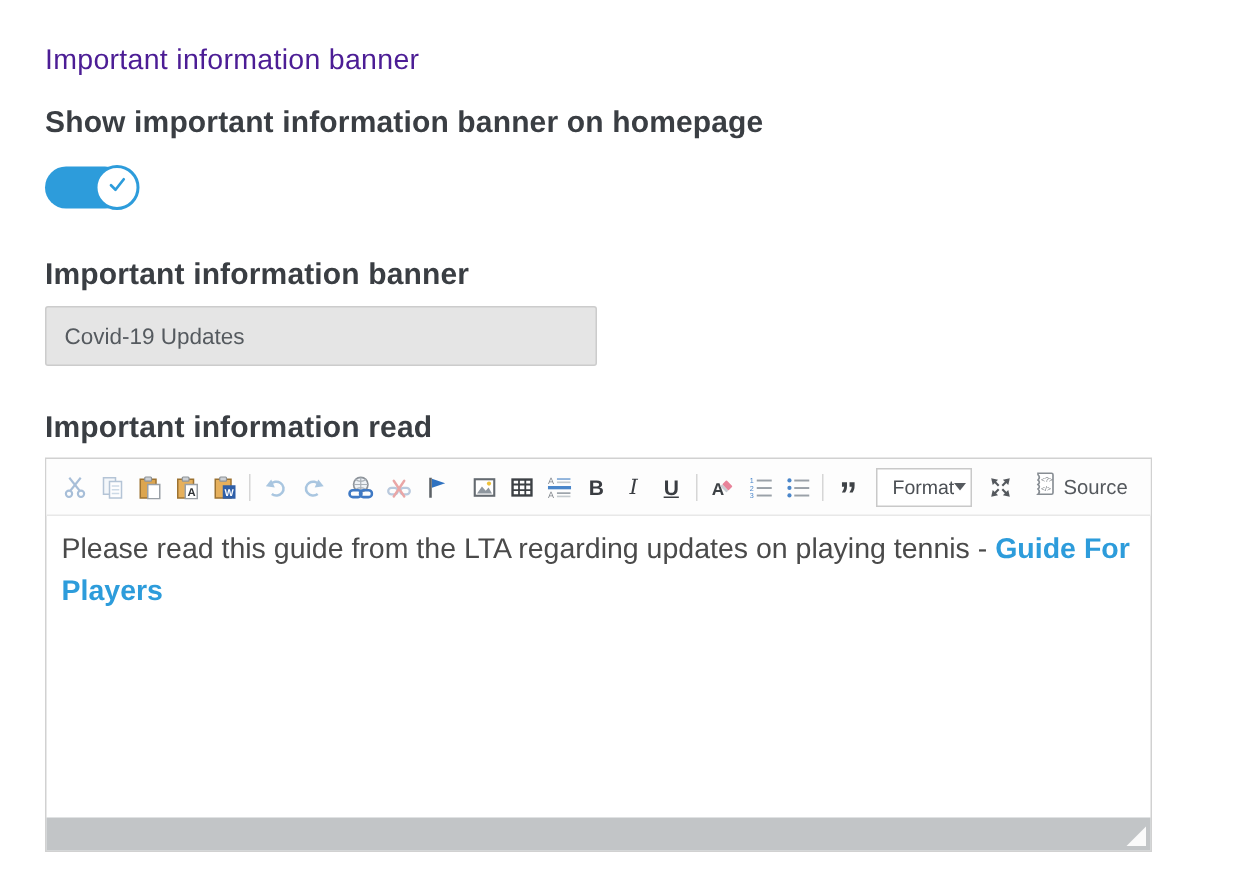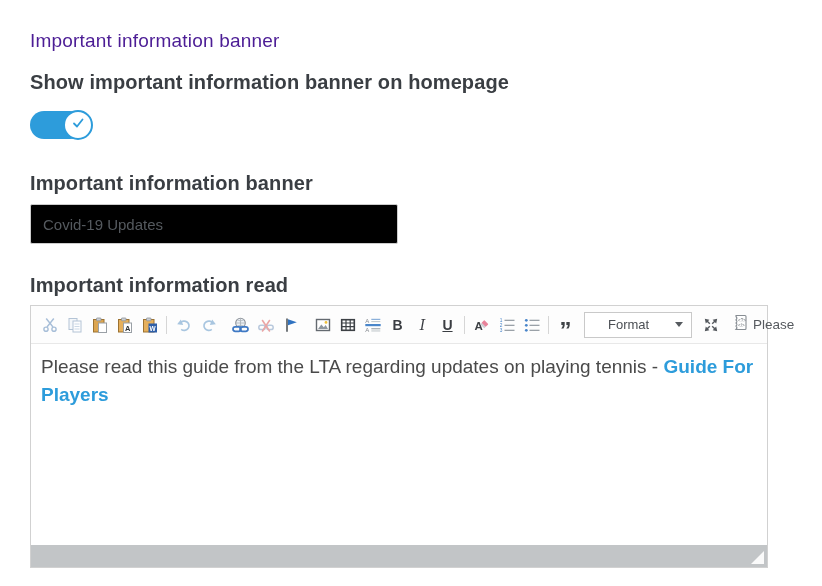--- a/index.html
+++ b/index.html
@@ -13,36 +13,36 @@
   
   .toggle-wrap { margin-top: 16px; height: 30px; width: 62px; position: relative; cursor: pointer; }
   .toggle-track { position: absolute; left: 0; top: 1px; width: 54px; height: 28px; border-radius: 14px; background: #2D9CDB; }
   .toggle-knob { position: absolute; left: 33px; top: 0; width: 30px; height: 30px; border-radius: 50%;
                  background: #fff; border: 2px solid #2D9CDB; display: flex; align-items: center; justify-content: center; }
 
   .section-gap-1 { height: 32px; }
   .section-gap-2 { height: 30px; }
 
   .text-input { margin-top: 9px; width: 368px; height: 40px; border: 1px solid #cccccc; border-radius: 2px;
-                padding: 0 12px; font-size: 15px; color: #555a5f; font-family: "Liberation Sans", sans-serif; outline: none; background: #000000; }
+                padding: 0 12px; font-size: 15px; color: #555a5f; font-family: "Liberation Sans", sans-serif; outline: none; background: #e5e5e5; }
 
   
   .editor { margin-top: 8px; width: 738px; border: 1px solid #d1d1d1; background: #fff; }
   .ck-toolbar { display: flex; align-items: center; padding: 5px 6px; background: #fdfdfd; border-bottom: 1px solid #e8e8e8; height: 38px; }
   .tb-btn { width: 25px; height: 26px; display: flex; align-items: center; justify-content: center; cursor: pointer; border-radius: 2px; flex: 0 0 auto; }
   .tb-btn svg { display: block; }
   .tb-sep { width: 1px; height: 18px; background: #d6d6d6; margin: 0 4px; flex: 0 0 auto; }
   .grp-gap { width: 7px; flex: 0 0 auto; }
   .tb-text { font-size: 14px; color: #3a3d42; }
   .tb-bold { font-weight: 700; }
   .tb-italic { font-style: italic; font-family: "DejaVu Serif", serif; font-size: 14px; }
   .tb-underline { text-decoration: underline; font-weight: 600; }
   .tb-quote { font-size: 24px; font-weight: 700; color: #3f4347; line-height: 10px; padding-top: 12px; }
-  .format-select { display: flex; align-items: center; justify-content: space-between; width: 108px; height: 26px;
-                   border: 1px solid #c9c9c9; background: #fff; padding: 0 8px 0 23px; margin: 0 6px; cursor: pointer; flex: 0 0 auto; }
+  .format-select { display: flex; align-items: center; justify-content: space-between; width: 64px; height: 26px;
+                   border: 1px solid #c9c9c9; background: #fff; padding: 0 8px 0 10px; margin: 0 6px; cursor: pointer; flex: 0 0 auto; }
   .format-select .fmt-label { font-size: 13px; color: #4b4f54; }
   .caret-down { width: 0; height: 0; border-left: 4px solid transparent; border-right: 4px solid transparent; border-top: 5px solid #565a5f; }
   .source-btn { display: flex; align-items: center; gap: 4px; cursor: pointer; padding: 0 2px; flex: 0 0 auto; }
   .source-label { font-size: 13.5px; color: #55595e; }
 
   .ck-content { height: 201px; padding: 9px 10px; font-size: 19px; color: #4a4a4a; line-height: 1.45; cursor: text; overflow: hidden; }
   .ck-content a { color: #2D9CDB; font-weight: 700; text-decoration: none; cursor: pointer; }
 
   .ck-bottom-bar { height: 22px; background: #c2c5c7; position: relative; }
   .resize-handle { position: absolute; right: 3px; bottom: 3px; width: 0; height: 0;
@@ -278,21 +278,21 @@
       <div class="grp-gap"></div>
 
       <div class="source-btn">
         <span>
           <svg width="17" height="17" viewBox="0 0 17 17">
             <path d="M4 1.5 h9 a1 1 0 0 1 1 1 v12 a1 1 0 0 1 -1 1 h-9 c1 -1 1.5 -2 0 -3.5 c1.2 -1 1.2 -2 0 -3 c1.2 -1 1.2 -2 0 -3 c1.5 -1.5 1 -2.5 0 -3.5 z" fill="#ffffff" stroke="#878d93" stroke-width="1.1"></path>
             <text x="6" y="7.5" font-size="4.6" fill="#6a7076" font-family="inherit">&lt;?&gt;</text>
             <text x="6" y="13" font-size="4.6" fill="#6a7076" font-family="inherit">&lt;/&gt;</text>
           </svg>
         </span>
-        <span class="source-label">Please</span>
+        <span class="source-label">Source</span>
       </div>
 
     </div>
 
     <div class="ck-content">
       <span>Please read this guide from the LTA regarding updates on playing tennis - </span><a>Guide For Players</a>
     </div>
 
     <div class="ck-bottom-bar">
       <div class="resize-handle"></div>

